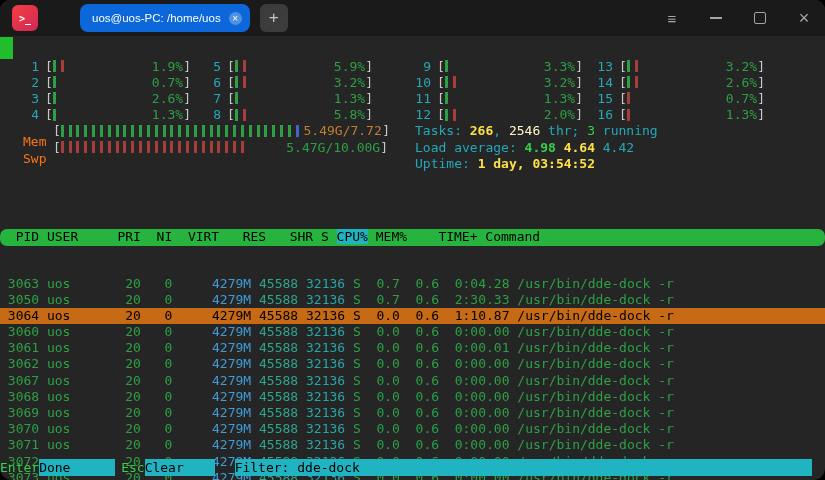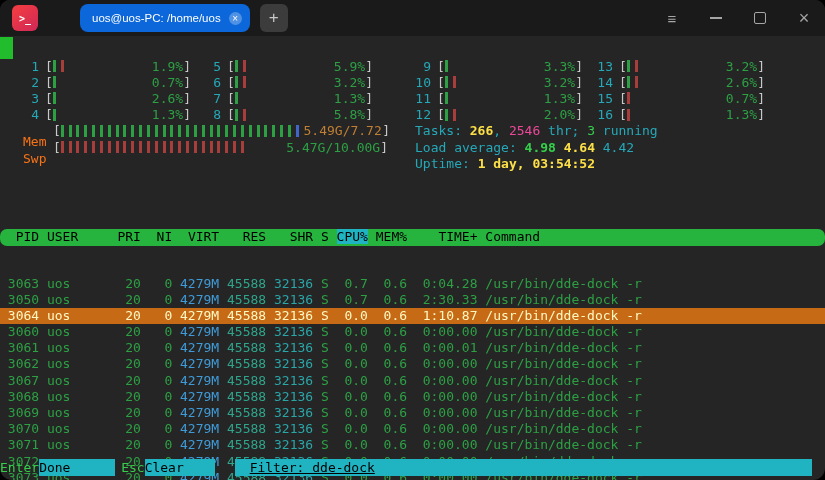--- a/index.html
+++ b/index.html
@@ -40,44 +40,44 @@
   .bar{width:3px;height:12px;margin-right:4.83px;flex:none;}
   .bar-g{background:#2da044;}
   .bar-r{background:#a83e3c;}
   .bar-b{background:#4166c9;}
   .mp{margin-left:auto;color:#2da044;}
   .mval-mem{margin-left:auto;color:#c07f35;white-space:pre;}
   .mval-swp{margin-left:auto;color:#2da044;white-space:pre;}
   .iline{height:16.2px;display:flex;align-items:center;white-space:pre;color:#25a8b8;}
   .b-white{color:#fde047;font-weight:bold;}
   .b-green{color:#35cf4b;font-weight:bold;}
-  .t-olive{color:#ec4899;}
+  .t-olive{color:#fef9c3;}
   .t-green{color:#35cf4b;}
   .sp1{margin-right:7.8px;}
   .gap{height:28px;}
   
   .table{white-space:pre;}
   .thead{background:#27b43e;color:#000;height:16.2px;line-height:16.2px;width:100%;border-radius:7px;}
   .thead span{color:#000;}
   .thead .sort{background:#20b4c3;}
   .prow{height:16.2px;line-height:16.2px;}
-  .prow .f-virt{color:#3f9bd8;}
+  .prow .f-virt{color:#3f9bd8;padding-left:32px;}
   .prow .f-res{color:#2fa58c;}
   .prow .f-shr{color:#2aa5a8;}
   .prow.sel{background:#c66a16;}
-  .prow.sel span{color:#fef9c3;}
+  .prow.sel span{color:#000000;}
   
   .fbar{position:absolute;left:0;right:0;bottom:4px;height:17px;display:flex;line-height:17px;white-space:pre;}
   .fkey{color:#35cf4b;}
   .fkey-esc{margin-left:6px;}
   .chip{background:#20b4c3;color:#000;}
   .chip-done{width:76px;}
   .chip-clear{width:70px;margin-left:0;}
   .fgap{width:20px;}
-  .chip-filter{flex:1;margin-right:13px;padding-left:15px;text-decoration:underline;}
+  .chip-filter{flex:1;margin-right:13px;}
 </style>
 </head>
 <body>
 
 <div class="window">
 
   <div class="titlebar">
     <div class="app-icon">&gt;_</div>
     <div class="tab">
       <span>uos@uos-PC: /home/uos</span>

